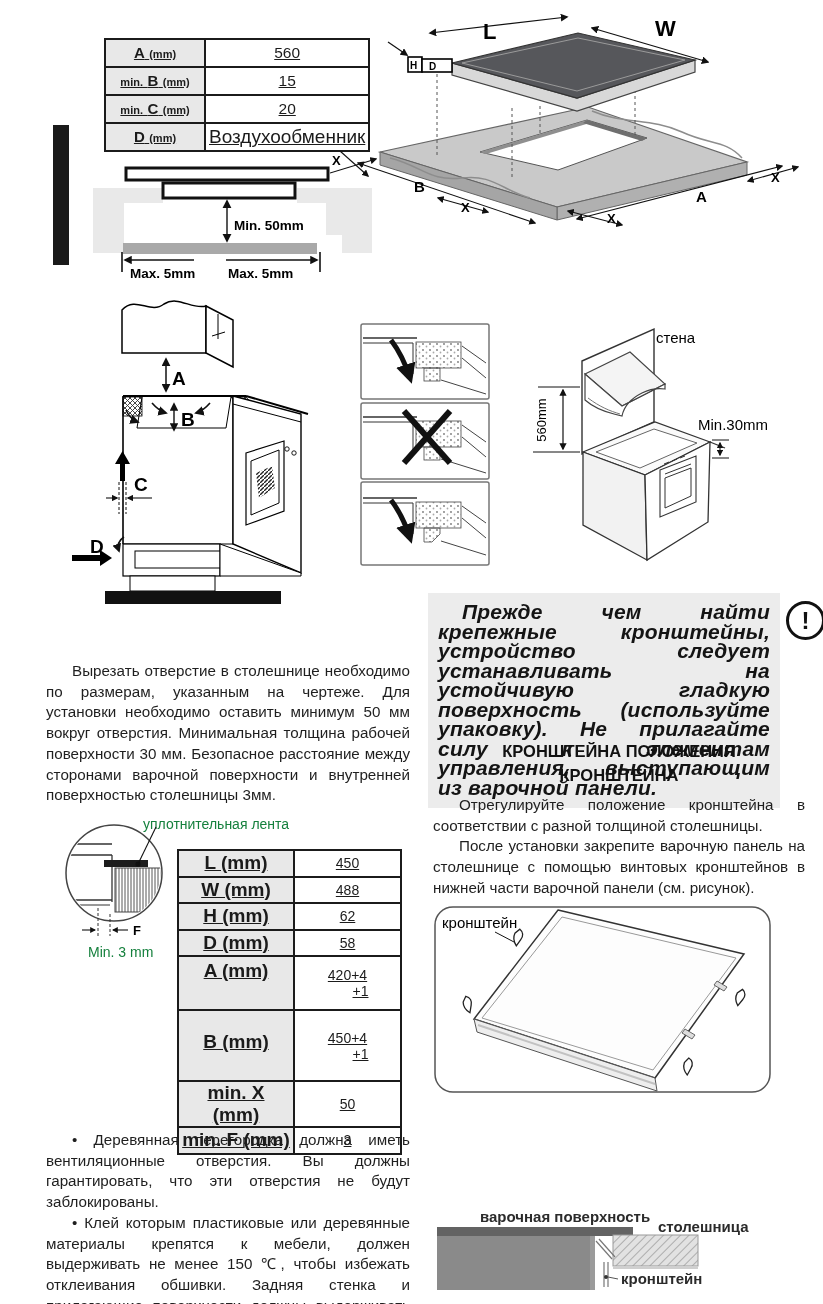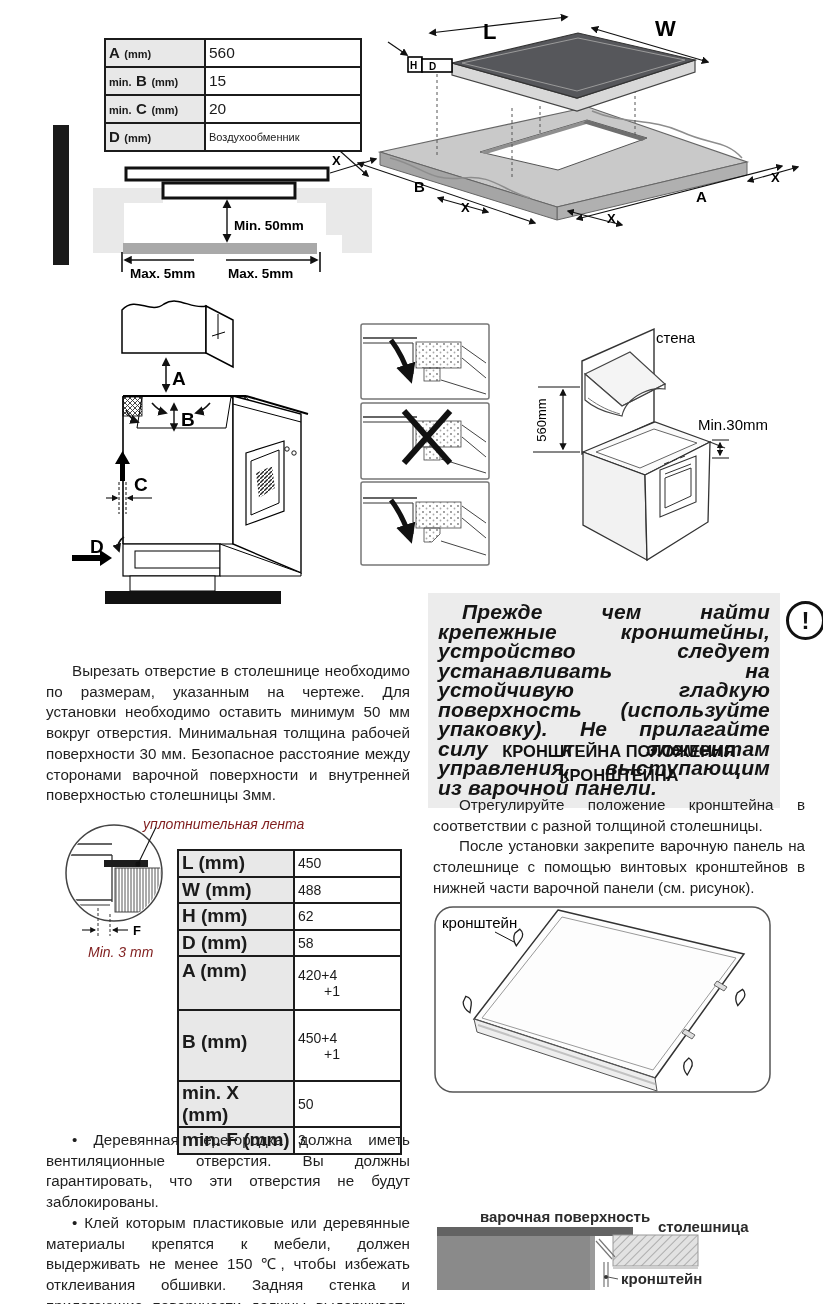--- a/index.html
+++ b/index.html
@@ -3,36 +3,36 @@
 <meta charset="utf-8">
 <style>
   html,body{margin:0;padding:0;background:#888;}
   #page{position:relative;width:823px;height:1304px;background:#ffffff;overflow:hidden;
         font-family:"Liberation Sans",sans-serif;color:#1b1b1b;}
   .abs{position:absolute;}
   .body-text{font-size:15.2px;line-height:20.7px;text-align:justify;color:#1f1f1f;}
   .body-text p{margin:0;text-indent:26px;}
   .h1{font-weight:bold;font-size:16.5px;line-height:24px;text-align:center;color:#111;}
   table{border-collapse:collapse;}
-  .dims td{border:2px solid #1b1b1b;vertical-align:middle;padding:0 3px;}
+  .dims td{border:2px solid #1b1b1b;text-align:center;vertical-align:middle;padding:0 3px;text-decoration:underline;}
   .dims .lblcell{background:#e8e8e8;font-weight:bold;}
   .t1 .lblcell{width:92px;height:26px;}
   .t1 .valcell{width:148px;font-size:15.5px;}
   .t1 .pre,.t1 .unit{font-size:11px;}
   .t1 .ltr{font-size:15px;}
   .t2 .lblcell{width:108px;height:24.5px;font-size:19px;}
   .t2 .valcell{width:99px;font-size:14px;}
   .t2 .dbl{height:49px;}
   .warnbox{background:#ececec;font-weight:bold;font-style:italic;font-size:21px;
            line-height:19.5px;text-align:justify;padding:9px 10px 11px 10px;color:#141414;}
   .warnbox p{margin:0;text-indent:24px;letter-spacing:.2px;}
   .bangcircle{width:33px;height:33px;border:3px solid #111;border-radius:50%;
               display:flex;align-items:center;justify-content:center;
               font-weight:bold;font-size:24px;color:#111;}
-  .small-note{font-size:14px;color:#7f1d1d;font-style:italic;}
+  .small-note{font-size:14px;color:#15803d;}
   svg text{font-family:"Liberation Sans",sans-serif;}
 </style>
 </head>
 <body>
 
 <div id="page">
 
   <table class="abs dims t1" style="left:104px;top:38px;">
     <tbody>
         <tr>
@@ -42,21 +42,21 @@
     <tr>
       <td class="lblcell"><span class="pre">min.</span> <span class="ltr">B</span> <span class="unit">(mm)</span></td>
       <td class="valcell">15</td>
     </tr>
     <tr>
       <td class="lblcell"><span class="pre">min.</span> <span class="ltr">C</span> <span class="unit">(mm)</span></td>
       <td class="valcell">20</td>
     </tr>
     <tr>
       <td class="lblcell"><span class="pre"></span> <span class="ltr">D</span> <span class="unit">(mm)</span></td>
-      <td class="valcell" style="font-size:11px;">Воздухообменник</td>
+      <td class="valcell" style="font-size:19px;">Воздухообменник</td>
     </tr>
   </tbody>
     </table>
 
   <svg class="abs" style="left:330px;top:8px;" width="493" height="240" viewBox="0 0 493 240">
     <defs>
       <marker id="m1" viewBox="0 0 10 10" refX="8" refY="5" markerWidth="6.5" markerHeight="6.5" orient="auto-start-reverse">
           <path d="M0,0L10,5L0,10Z" fill="#111"></path>
         </marker>
     </defs>

